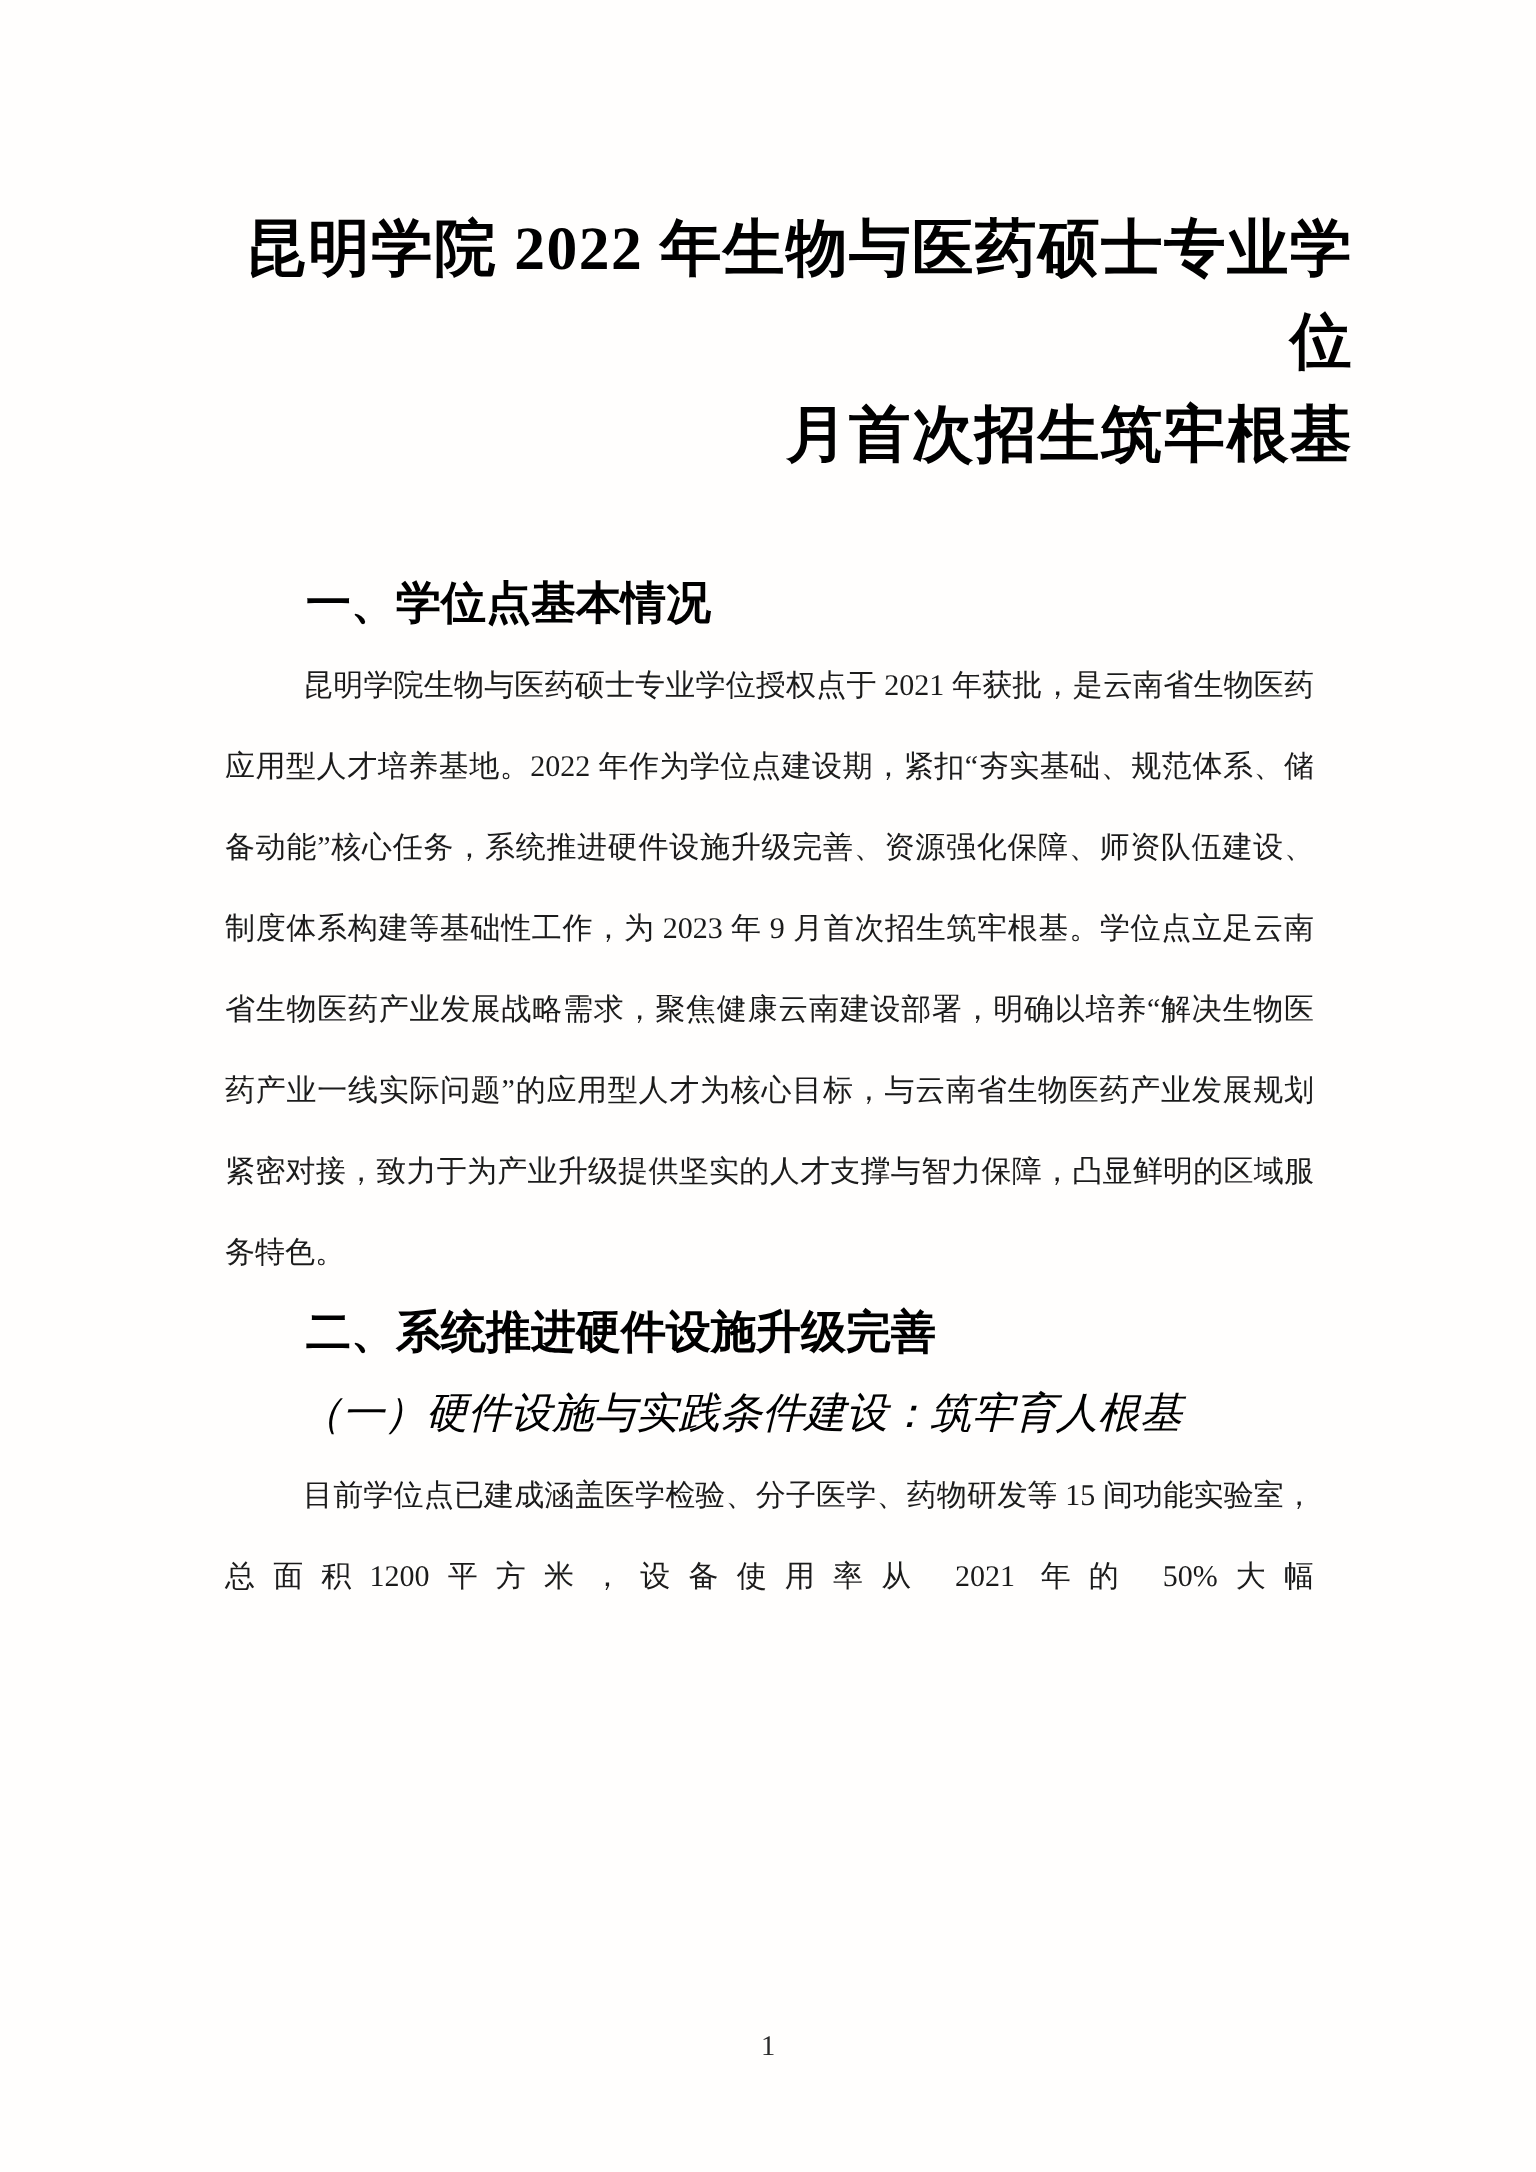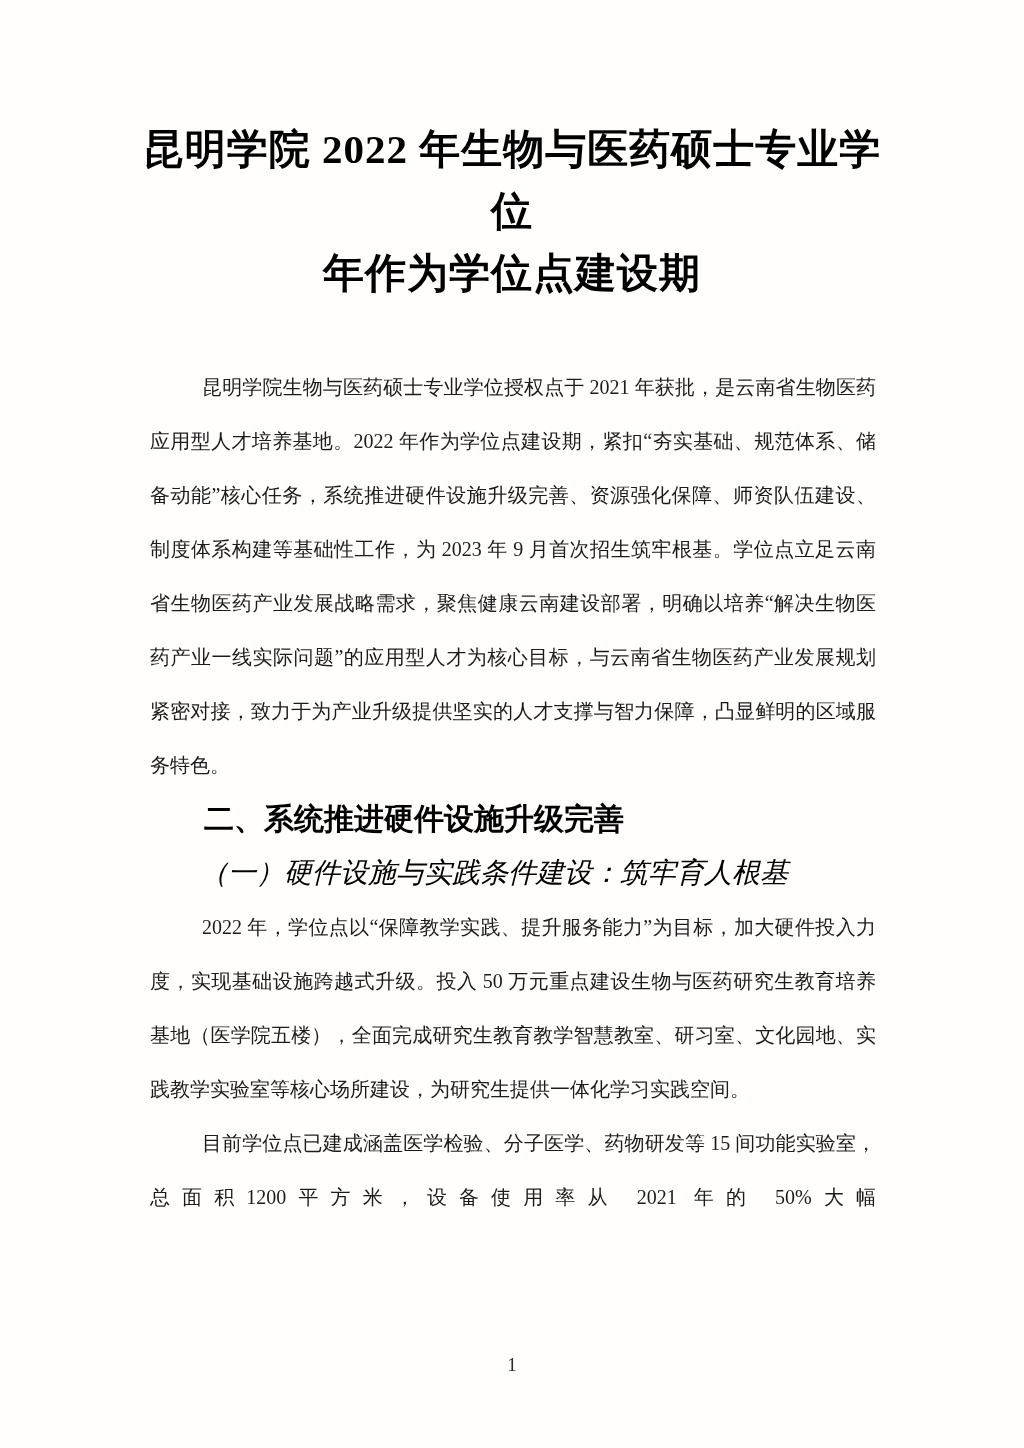--- a/index.html
+++ b/index.html
@@ -10,24 +10,24 @@
   .page {
     position: relative;
     width: 1024px;
     height: 1448px;
     margin: 0 auto;
     background: #fffefd;
     color: #1b1b1b;
     overflow: hidden;
   }
   .doc-title {
-    margin: 0 auto;
+    margin: 16px auto;
     padding-top: 118px;
     width: 780px;
-    text-align: center;
+    text-align: right;
     font-family: "Liberation Serif", serif;
     font-weight: 700;
     font-size: 41px;
     line-height: 62px;
     color: #000000;
     letter-spacing: 1px;
   }
   .doc-title .title-line {
     display: block;
   }
@@ -78,33 +78,33 @@
     color: #2a2a2a;
   }
 </style>
 </head>
 <body>
 
 <div class="page">
 
   <h1 class="doc-title">
     <span class="title-line">昆明学院 2022 年生物与医药硕士专业学位</span>
-    <span class="title-line">年作为学位点建设期</span>
+    <span class="title-line">月首次招生筑牢根基</span>
   </h1>
 
   <div class="content">
 
+    <h2 class="section-heading">一、学位点基本情况</h2>
 
     <p class="body-para">昆明学院生物与医药硕士专业学位授权点于 2021 年获批，是云南省生物医药应用型人才培养基地。2022 年作为学位点建设期，紧扣“夯实基础、规范体系、储备动能”核心任务，系统推进硬件设施升级完善、资源强化保障、师资队伍建设、制度体系构建等基础性工作，为 2023 年 9 月首次招生筑牢根基。学位点立足云南省生物医药产业发展战略需求，聚焦健康云南建设部署，明确以培养“解决生物医药产业一线实际问题”的应用型人才为核心目标，与云南省生物医药产业发展规划紧密对接，致力于为产业升级提供坚实的人才支撑与智力保障，凸显鲜明的区域服务特色。</p>
 
     <h2 class="section-heading">二、系统推进硬件设施升级完善</h2>
 
     <h3 class="sub-heading">（一）硬件设施与实践条件建设：筑牢育人根基</h3>
 
-    <p class="body-para">2022 年，学位点以“保障教学实践、提升服务能力”为目标，加大硬件投入力度，实现基础设施跨越式升级。投入 50 万元重点建设生物与医药研究生教育培养基地（医学院五楼），全面完成研究生教育教学智慧教室、研习室、文化园地、实践教学实验室等核心场所建设，为研究生提供一体化学习实践空间。</p>
 
     <p class="body-para continues">目前学位点已建成涵盖医学检验、分子医学、药物研发等 15 间功能实验室，总面积1200平方米，设备使用率从 2021 年的 50%大幅</p>
 
   </div>
 
   <div class="page-number">1</div>
 
 </div>
 
 </body></html>

